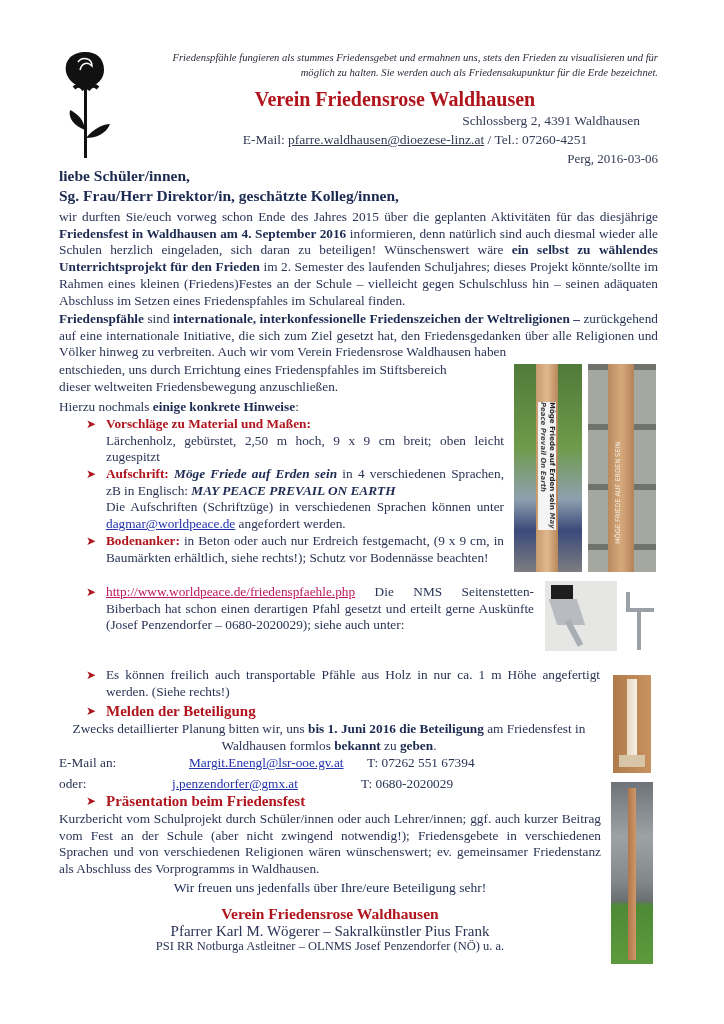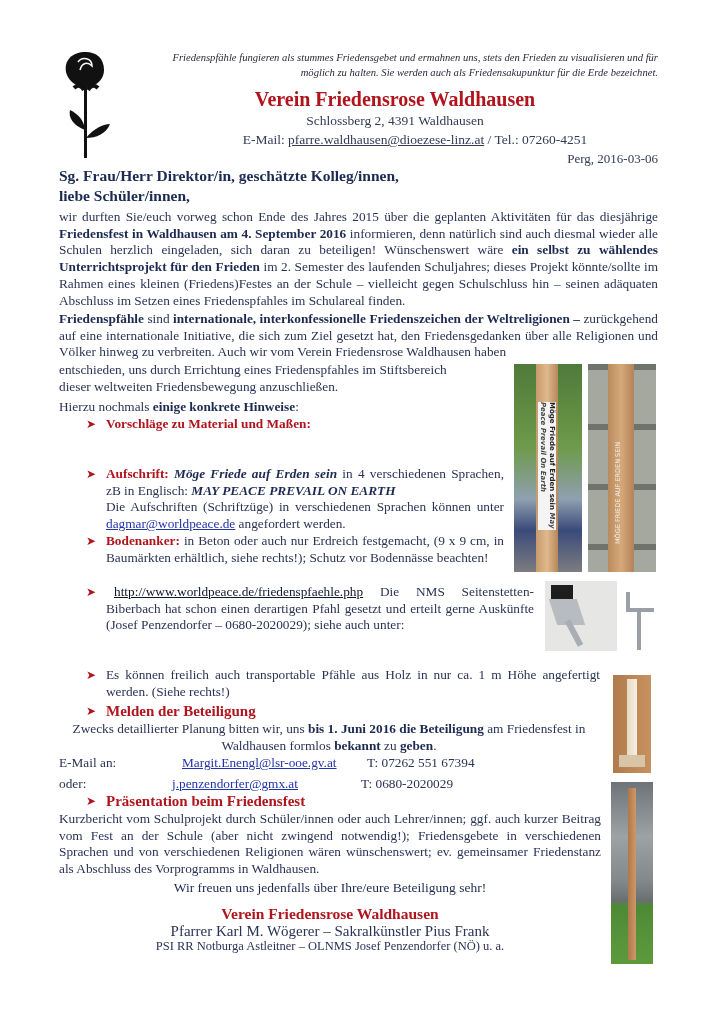--- a/index.html
+++ b/index.html
@@ -1,26 +1,26 @@
 <!DOCTYPE html>
 <html><head>
 <meta charset="utf-8">
 <style>
   html, body { margin: 0; padding: 0; background: #ffffff; }
   body { width: 724px; height: 1024px; position: relative; overflow: hidden;
          font-family: "Liberation Serif", "DejaVu Serif", serif; color: #1f2a44; }
   .abs { position: absolute; }
   a, .link { color: #2233aa; text-decoration: underline; }
-  .link-visited { color: #0f172a; text-decoration: underline; margin-left: 8px; }
+  .link-visited { color: #be185d; text-decoration: underline; }
   b, .b { font-weight: bold; color: #1c2a52; }
   .motto { left: 150px; top: 50px; width: 508px; text-align: right;
            font-style: italic; font-size: 10.6px; line-height: 15px; color: #2a2a3a; }
   .title { left: 150px; top: 88px; width: 490px; text-align: center;
            font-size: 20px; font-weight: bold; color: #b0151d; }
-  .addr { left: 150px; top: 113px; width: 490px; text-align: center; font-size: 13.5px; color: #333a55; }
+  .addr { left: 150px; top: 113px; width: 490px; text-align: right; font-size: 13.5px; color: #333a55; }
   .contact { left: 150px; top: 132px; width: 530px; text-align: center; font-size: 13.5px; color: #333a55; }
   .date { right: 66px; top: 151px; font-size: 13px; color: #333a55; }
   .greet { left: 59px; top: 166px; font-size: 15.5px; font-weight: bold; color: #1c2a52; line-height: 20px; }
   .para { left: 59px; width: 599px; font-size: 13.3px; line-height: 16.7px; text-align: justify; color: #2a3355; }
   .li { position: absolute; left: 106px; font-size: 13.3px; line-height: 16.7px; text-align: justify; color: #2a3355; }
   .bullet { position: absolute; left: -20px; top: 0; color: #b0151d; font-size: 12px; }
   .lh { color: #b0151d; font-weight: bold; }
   .photo { position: absolute; overflow: hidden; }
   .foot { left: 59px; width: 599px; text-align: center; }
 </style>
@@ -42,42 +42,43 @@
 </div>
 
 <div class="abs title">Verein Friedensrose Waldhausen</div>
 <div class="abs addr">Schlossberg 2, 4391 Waldhausen</div>
 <div class="abs contact">
   <span>E-Mail: </span><a style="color:#333a55">pfarre.waldhausen@dioezese-linz.at</a><span> / </span><span>Tel.: 07260-4251</span>
 </div>
 <div class="abs date">Perg, 2016-03-06</div>
 
 <div class="abs greet">
+  <div>liebe Schüler/innen,</div>
   <div>Sg. Frau/Herr Direktor/in, geschätzte Kolleg/innen,</div>
-  <div>liebe Schüler/innen,</div>
 </div>
 
 <div class="abs para" style="top:209px">
   <span>wir durften Sie/euch vorweg schon Ende des Jahres 2015 über die geplanten Aktivitäten für das diesjährige </span><b>Friedensfest in Waldhausen am 4. September 2016</b><span> informieren, denn natürlich sind auch diesmal wieder alle Schulen herzlich eingeladen, sich daran zu beteiligen! Wünschenswert wäre </span><b>ein selbst zu wählendes Unterrichtsprojekt für den Frieden</b><span> im 2. Semester des laufenden Schuljahres; dieses Projekt könnte/sollte im Rahmen eines kleinen (Friedens)Festes an der Schule – vielleicht gegen Schulschluss hin – seinen adäquaten Abschluss im Setzen eines Friedenspfahles im Schulareal finden.</span>
 </div>
 
 <div class="abs para" style="top:311px">
   <b>Friedenspfähle</b><span> sind </span><b>internationale, interkonfessionelle Friedenszeichen der Weltreligionen –</b><span> zurückgehend auf eine internationale Initiative, die sich zum Ziel gesetzt hat, den Friedensgedanken über alle Religionen und Völker hinweg zu verbreiten. Auch wir vom Verein Friedensrose Waldhausen haben</span>
 </div>
 <div class="abs para" style="top:362px;width:446px">
   <span>entschieden, uns durch Errichtung eines Friedenspfahles im Stiftsbereich</span><br>
   <span style="display:block;text-align:left">dieser weltweiten Friedensbewegung anzuschließen.</span>
 </div>
 <div class="abs para" style="top:399px">
   <span>Hierzu nochmals </span><b>einige konkrete Hinweise</b><span>:</span>
 </div>
 
 <div class="li" style="top:416px;width:398px">
   <span class="bullet">➤</span>
   <div class="lh">Vorschläge zu Material und Maßen:</div>
+  <div>Lärchenholz, gebürstet, 2,50 m hoch, 9 x 9 cm breit; oben leicht zugespitzt</div>
 </div>
 
 <div class="li" style="top:466px;width:398px">
   <span class="bullet">➤</span>
   <span class="lh">Aufschrift:</span>
   <b style="font-style:italic">Möge Friede auf Erden sein</b><span> in 4 verschiedenen Sprachen, zB in Englisch: </span><b style="font-style:italic">MAY PEACE PREVAIL ON EARTH</b><br>
   <span>Die Aufschriften (Schriftzüge) in verschiedenen Sprachen können unter </span><a>dagmar@worldpeace.de</a><span> angefordert werden.</span>
 </div>
 
 <div class="li" style="top:533px;width:398px">
@@ -99,21 +100,21 @@
   <span class="bullet">➤</span>
   <span class="lh">Melden der Beteiligung</span>
 </div>
 
 <div class="abs para" style="top:721px;width:540px;text-align:center">
   <span>Zwecks detaillierter Planung bitten wir, uns </span><b>bis 1. Juni 2016 die Beteiligung</b><span> am Friedensfest in Waldhausen formlos </span><b>bekannt</b><span> zu </span><b>geben</b><span>.</span>
 </div>
 
 <div class="abs" style="left:59px;top:755px;font-size:13.3px;color:#2a3355">
   <span style="position:absolute;left:0;white-space:nowrap">E-Mail an:</span>
-  <a style="position:absolute;left:123px;white-space:nowrap">Margit.Enengl@lsr-ooe.gv.at</a>
+  <a style="position:absolute;left:130px;white-space:nowrap">Margit.Enengl@lsr-ooe.gv.at</a>
   <span style="position:absolute;left:308px;white-space:nowrap">T: 07262 551 67394</span>
 </div>
 <div class="abs" style="left:59px;top:776px;font-size:13.3px;color:#2a3355">
   <span style="position:absolute;left:0;white-space:nowrap">oder:</span>
   <a style="position:absolute;left:113px;white-space:nowrap">j.penzendorfer@gmx.at</a>
   <span style="position:absolute;left:302px;white-space:nowrap">T: 0680-2020029</span>
 </div>
 
 <div class="li" style="top:793px;width:400px;font-size:15px">
   <span class="bullet">➤</span>

